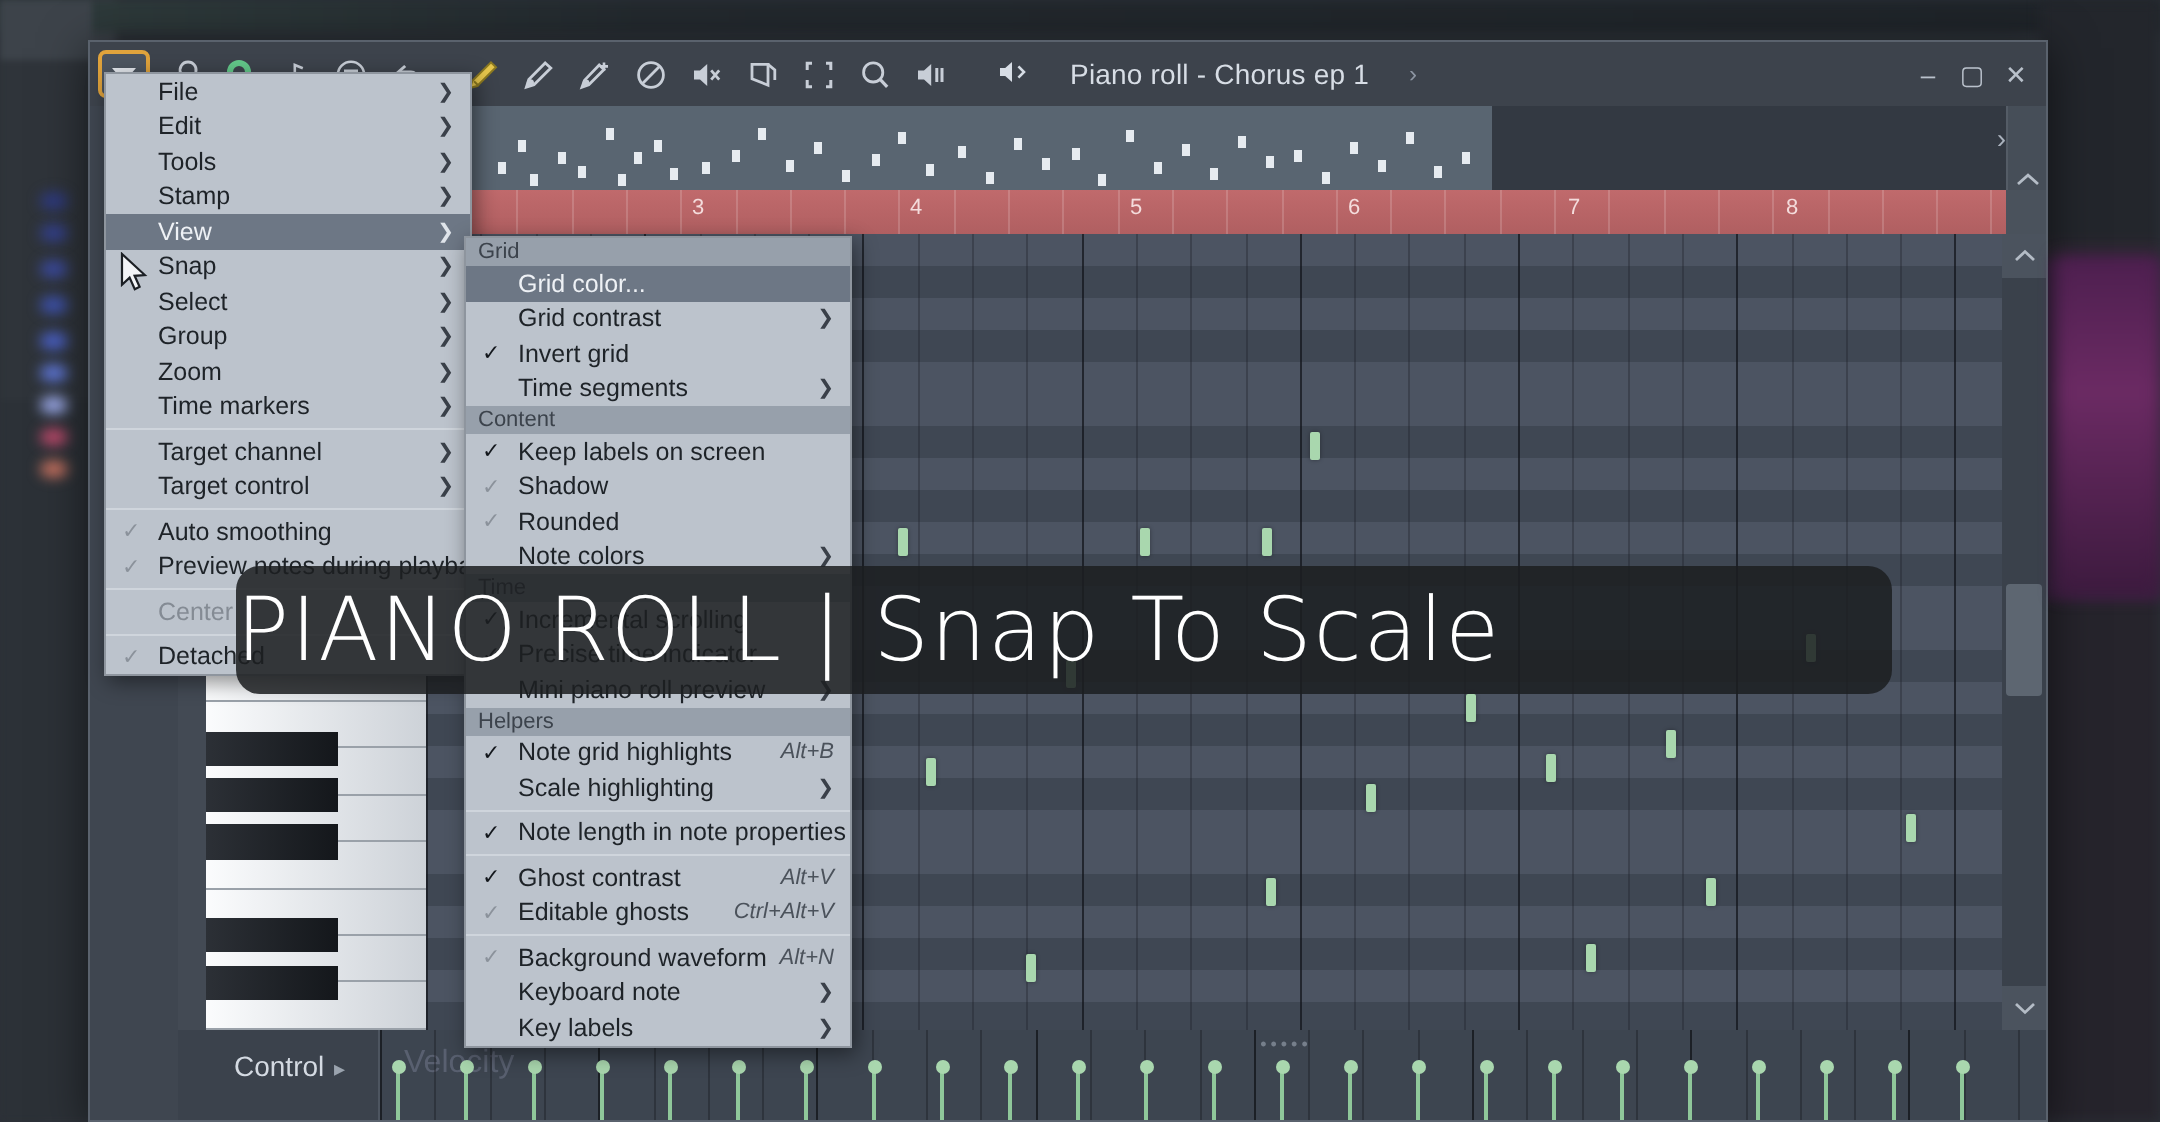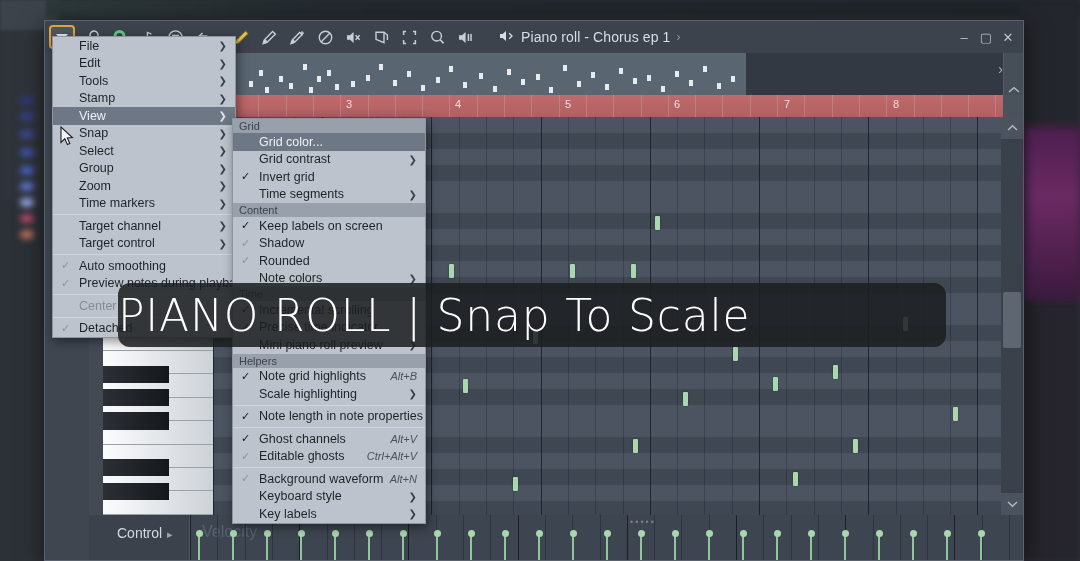--- a/index.html
+++ b/index.html
@@ -61,21 +61,21 @@
   .tb-btn svg { display: block; }
   .tb-menu-arrow {
     width: 26px; height: 24px; margin-left: 4px; margin-right: 2px;
     border: 2px solid #e0a33c; border-radius: 4px;
     background: #4d5560;
     display: flex; align-items: center; justify-content: center;
   }
   .tri-down { width: 0; height: 0; border-left: 6px solid transparent; border-right: 6px solid transparent; border-top: 7px solid #e5e9ef; }
   .tb-sep { width: 10px; }
   .tb-title {
-    display: flex; align-items: center; gap: 6px;
+    display: flex; align-items: center; gap: 20px;
     margin-left: 10px; color: #d7dde5; font-size: 14px; letter-spacing: .1px;
   }
   .tb-title .chev { color: #8d96a3; font-size: 12px; }
   .win-ctrls { position: absolute; right: 4px; top: 0; height: 32px; display: flex; align-items: center; }
   .win-ctrls div { width: 22px; height: 28px; display:flex; align-items:center; justify-content:center; color:#b9c1cb; font-size: 13px;}
 
   
   .mini-preview {
     position: absolute; left: 186px; top: 32px; width: 794px; height: 42px;
     background: #333942;
@@ -756,36 +756,36 @@
         <span class="chev">❯</span>
       </div>
       <div class="msep"></div>
       <div class="mi">
         <span class="check">✓</span>
         <span class="mi-label">Note length in note properties</span>
       </div>
       <div class="msep"></div>
       <div class="mi">
         <span class="check">✓</span>
-        <span class="mi-label">Ghost channels</span>
+        <span class="mi-label">Ghost contrast</span>
         <span class="acc">Alt+V</span>
       </div>
       <div class="mi">
         <span class="check dim">✓</span>
         <span class="mi-label">Editable ghosts</span>
         <span class="acc">Ctrl+Alt+V</span>
       </div>
       <div class="msep"></div>
       <div class="mi">
         <span class="check dim">✓</span>
         <span class="mi-label">Background waveform</span>
         <span class="acc">Alt+N</span>
       </div>
       <div class="mi">
-        <span class="mi-label">Keyboard style</span>
+        <span class="mi-label">Keyboard note</span>
         <span class="chev">❯</span>
       </div>
       <div class="mi">
         <span class="mi-label">Key labels</span>
         <span class="chev">❯</span>
       </div>
     </div>
 
   <svg id="cursor" width="16" height="22" viewBox="0 0 16 22">
     <path d="M1 1 1 16.4 4.8 12.8 7.4 18.6 9.8 17.4 7.3 11.9 12.4 11.5z" fill="#f2f4f7" stroke="#1b1f24" stroke-width="1.1"></path>

